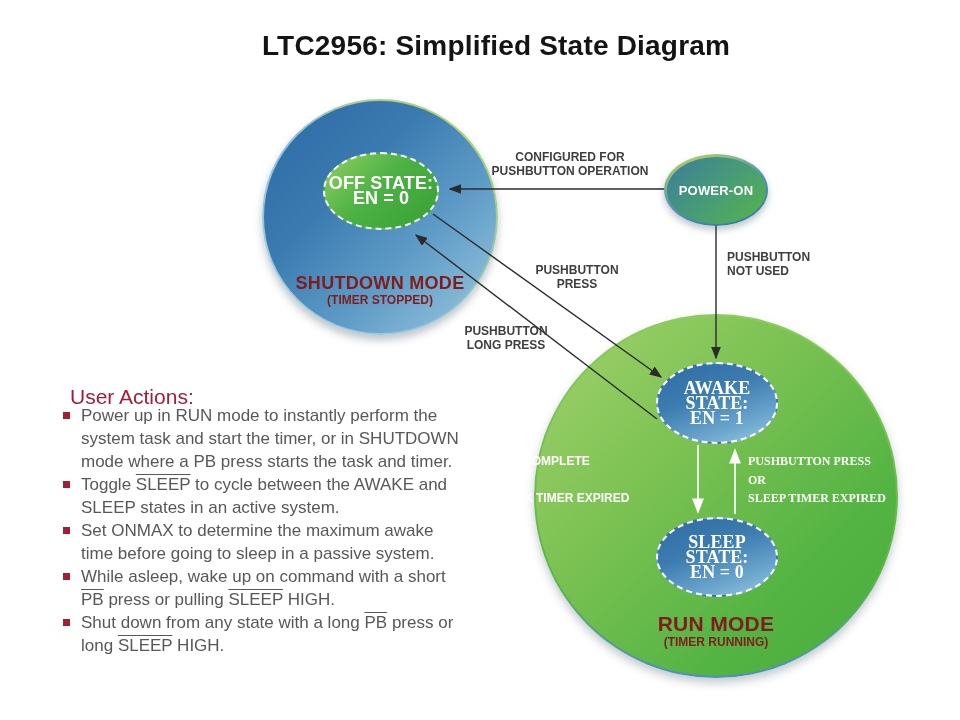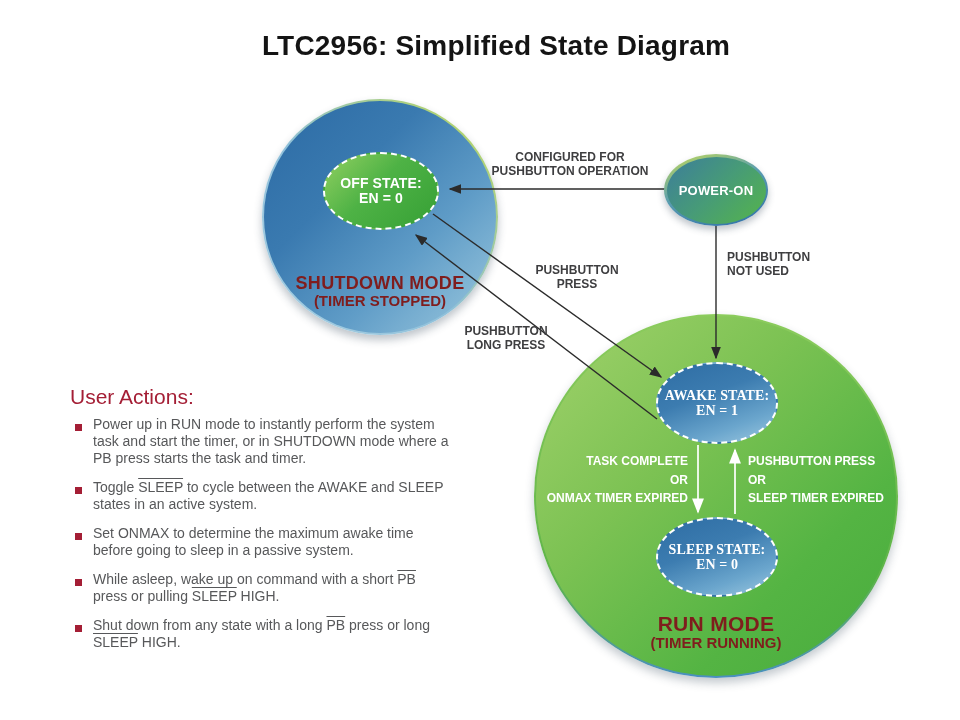--- a/index.html
+++ b/index.html
@@ -19,61 +19,61 @@
     box-shadow:0 5px 9px rgba(40,60,80,0.30);}
   .shutdown-inner{background:linear-gradient(135deg,#2b6aa4 0%,#3a7ab0 35%,#5f9cc7 65%,#9ecadf 100%);}
   .run{left:534px;top:314px;width:364px;height:364px;
     background:linear-gradient(to top,#4a8fc0 0%,#5eb449 28%,#8ccc5d 100%);
     box-shadow:0 5px 10px rgba(40,60,80,0.28);}
   .run-inner{background:linear-gradient(135deg,#a2d26c 0%,#7cc253 38%,#54b443 72%,#48ac3d 100%);}
   
   .state{
     position:absolute;border-radius:50%;border:2px dashed #ffffff;
     display:flex;flex-direction:column;align-items:center;justify-content:center;
-    color:#ffffff;font-weight:bold;font-size:14px;line-height:15px;text-align:center;
+    color:#ffffff;font-weight:bold;font-size:18px;line-height:15px;text-align:center;
     box-sizing:border-box;letter-spacing:0.1px;
   }
   .state.green{left:323px;top:152px;width:116px;height:78px;
     background:linear-gradient(135deg,#92d061 0%,#4eb245 45%,#36a035 100%);}
   .state.blue{background:linear-gradient(160deg,#2e6da4 0%,#3c7cb0 40%,#6ba6cd 75%,#9cc8e0 100%);font-family:Liberation Serif, serif;}
   .awake{left:656px;top:362px;width:122px;height:82px;}
   .sleep{left:656px;top:517px;width:122px;height:80px;}
   
   .power{position:absolute;left:664px;top:154px;width:104px;height:72px;border-radius:50%;
     background:linear-gradient(160deg,#c6dc55 0%,#5a9db0 45%,#2d6da8 100%);
     box-shadow:0 4px 7px rgba(40,60,80,0.30);}
   .power-inner{position:absolute;inset:2.5px;border-radius:50%;
     background:linear-gradient(135deg,#3c7d9b 0%,#479b77 50%,#55b54a 100%);
     display:flex;align-items:center;justify-content:center;
     color:#fff;font-weight:bold;font-size:13px;letter-spacing:0.2px;}
   
   .mode-label{position:absolute;text-align:center;color:#7f1d1d;font-weight:bold;}
   .mode-label .main{font-size:18px;line-height:20px;letter-spacing:0.3px;}
-  .mode-label .sub{font-size:15px;line-height:15px;}
+  .mode-label .sub{font-size:12px;line-height:15px;}
   .shutdown-label{left:280px;top:273px;width:200px;}
   .run-label{left:616px;top:613px;width:200px;}
   .run-label .main{font-size:21px;line-height:22px;}
   
   .tlabel{position:absolute;color:#3e3e40;font-weight:bold;font-size:12px;line-height:14px;}
   .lbl-configured{left:470px;top:150px;width:200px;text-align:center;}
   .lbl-pb-not-used{left:727px;top:250px;text-align:left;}
   .lbl-pb-press{left:527px;top:263px;width:100px;text-align:center;}
   .lbl-pb-long-press{left:436px;top:324px;width:140px;text-align:center;}
   
   .wlabel{position:absolute;color:#ffffff;font-weight:bold;font-size:12px;line-height:18.5px;}
-  .lbl-awake-to-sleep{left:488px;top:452px;width:200px;text-align:right;}
-  .lbl-sleep-to-awake{left:748px;top:452px;width:200px;text-align:left;}
+  .lbl-awake-to-sleep{left:488px;top:452px;width:200px;}
+  .lbl-sleep-to-awake{left:748px;top:452px;width:200px;text-align:left;font-family:Liberation Serif, serif;}
   
   .arrows{position:absolute;left:0;top:0;width:960px;height:720px;pointer-events:none;}
   
   .ua-heading{position:absolute;left:62px;top:377px;font-size:21px;color:#a41e35;margin:8px;font-weight:normal;}
   .ua-list{position:absolute;left:62px;top:404px;width:404px;margin:0;padding:0;list-style:none;}
   .ua-list li{
-    position:relative;padding-left:19px;margin:12px;color:#57585a;
-    font-size:14px;line-height:17px;
+    position:relative;padding-left:19px;margin:0;color:#57585a;
+    font-size:17px;line-height:23px;
   }
   .ua-list li::before{
     content:"";position:absolute;left:1px;top:8px;width:7px;height:7px;background:#a41e35;
   }
   .ov{text-decoration:overline;text-decoration-thickness:1px;}
 </style>
 </head>
 <body>
 
 <div class="canvas">

